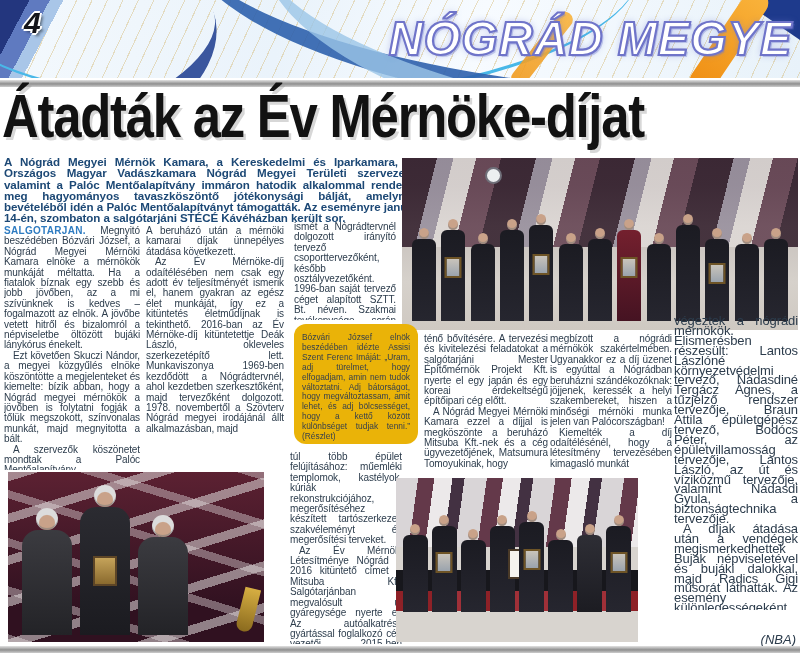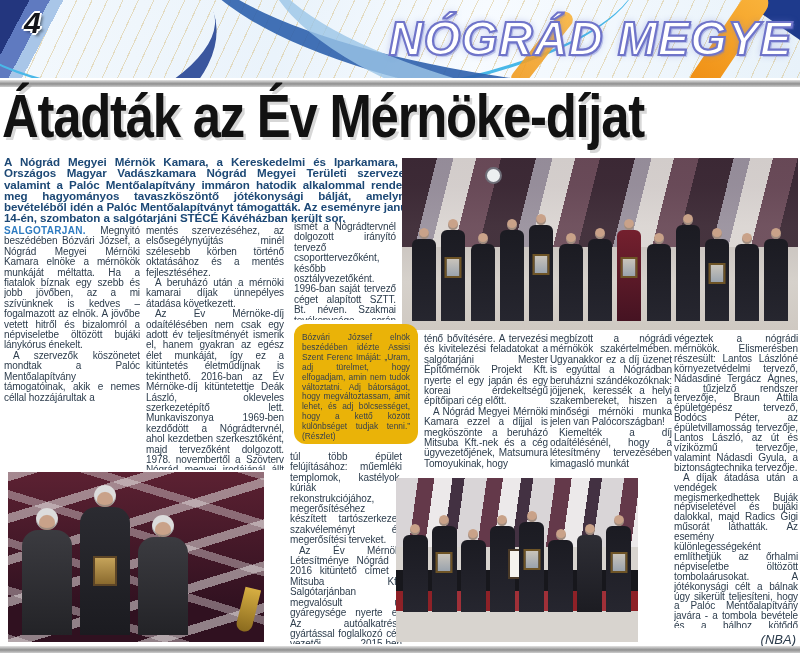--- a/index.html
+++ b/index.html
@@ -153,25 +153,25 @@
         <span class="fig"></span>
         <span class="fig"></span>
         <span class="fig"></span>
         <span class="fig"></span>
         <span class="fig"></span>
       </div>
   </div>
 
   <div class="col" style="left:4px;top:226px;width:136px;height:244px">
     <p><span class="dateline">SALGÓTARJÁN.</span> <span>Megnyitó beszédében Bózvári József, a Nógrád Megyei Mérnöki Kamara elnöke a mérnökök munkáját méltatta. Ha a fiatalok bíznak egy szebb és jobb jövőben, az a mi szívünknek is kedves – fogalmazott az elnök. A jövőbe vetett hitről és bizalomról a népviseletbe öltözött bujáki lánykórus énekelt.</span></p>
+    <p>Ezt követően Skuczi Nándor, a megyei közgyűlés elnöke köszöntötte a megjelenteket és kiemelte: bízik abban, hogy a Nógrád megyei mérnökök a jövőben is folytatni fogják a tőlük megszokott, színvonalas munkát, majd megnyitotta a bált.</p>
     <p>A szervezők köszönetet mondtak a Palóc Mentőalapítvány támogatóinak, akik e nemes céllal hozzájárultak a</p>
   </div>
 
   <div class="col" style="left:146px;top:226px;width:138px;height:244px">
-    <p>mentés szervezéséhez, az elsősegélynyújtás minél szélesebb körben történő oktatásához és a mentés fejlesztéséhez.</p>
     <p>A beruházó után a mérnöki kamarai díjak ünnepélyes átadása következett.</p>
     <p>Az Év Mérnöke-díj odaítélésében nem csak egy adott év teljesítményét ismerik el, hanem gyakran az egész élet munkáját, így ez a kitüntetés életműdíjnak is tekinthető. 2016-ban az Év Mérnöke-díj kitüntetettje Deák László, okleveles szerkezetépítő lett. Munkaviszonya 1969-ben kezdődött a Nógrádtervnél, ahol kezdetben szerkesztőként, majd tervezőként dolgozott. 1978. novembertől a Szövterv Nógrád megyei irodájánál állt alkalmazásban, majd</p>
   </div>
 
   <div class="col" style="left:294px;top:222px;width:102px;height:98px">
     <p>ismét a Nógrádtervnél dolgozott irányító tervező csoporttervezőként, később osztályvezetőként. 1996-ban saját tervező céget alapított SZTT. Bt. néven. Szakmai tevékenysége során rengeteg Nógrád megyei épület szerkezeti tervezője volt, ezen</p>
   </div>
 
   <div class="quote-box">
     <p>Bózvári József elnök beszédében idézte Assisi Szent Ferenc Imáját: „Uram, adj türelmet, hogy elfogadjam, amin nem tudok változtatni. Adj bátorságot, hogy megváltoztassam, amit lehet, és adj bölcsességet, hogy a kettő között különbséget tudjak tenni.” (Részlet)</p>
@@ -185,21 +185,21 @@
   <div class="col" style="left:424px;top:334px;width:124px;height:138px">
     <p>ténő bővítésére. A tervezési és kivitelezési feladatokat a salgótarjáni Mester Építőmérnök Projekt Kft. nyerte el egy japán és egy koreai érdekeltségű építőipari cég előtt.</p>
     <p>A Nógrád Megyei Mérnöki Kamara ezzel a díjjal is megköszönte a beruházó Mitsuba Kft.-nek és a cég ügyvezetőjének, Matsumura Tomoyukinak, hogy</p>
   </div>
 
   <div class="col" style="left:550px;top:334px;width:122px;height:138px">
     <p>megbízott a nógrádi mérnökök szakértelmében. Ugyanakkor ez a díj üzenet is egyúttal a Nógrádban beruházni szándékozóknak: jöjjenek, keressék a helyi szakembereket, hiszen a minőségi mérnöki munka jelen van Palócországban!</p>
     <p>Kiemelték a díj odaítélésénél, hogy a létesítmény tervezésében kimagasló munkát</p>
   </div>
 
-  <div class="col" style="left:674px;top:334px;width:124px;height:294px;font-size:10px;line-height:9.9px">
+  <div class="col" style="left:674px;top:316px;width:124px;height:294px;font-size:13px;line-height:9.9px">
     <p>végeztek a nógrádi mérnökök. Elismerésben részesült: Lantos Lászlóné környezetvédelmi tervező, Nádasdiné Tergácz Ágnes, a tűzjelző rendszer tervezője, Braun Attila épületgépész tervező, Bodócs Péter, az épületvillamosság tervezője, Lantos László, az út és víziközmű tervezője, valamint Nádasdi Gyula, a biztonságtechnika tervezője.</p>
     <p>A díjak átadása után a vendégek megismerkedhettek Buják népviseletével és bujáki dalokkal, majd Radics Gigi műsorát láthatták. Az esemény különlegességeként említhetjük az őrhalmi népviseletbe öltözött tombolaárusokat. A jótékonysági célt a bálnak úgy sikerült teljesíteni, hogy a Palóc Mentőalapítvány javára - a tombola bevétele és a bálhoz kötődő támogatói befizetések együttesen – a támogatások összege meghaladta a négyszázezer forintot.</p>
   </div>
 
   <div class="byline">(NBA)</div>
 
   <div class="photo photo-bl">
     <div class="figs">
         <span class="fig"></span>
         <span class="fig"></span>

